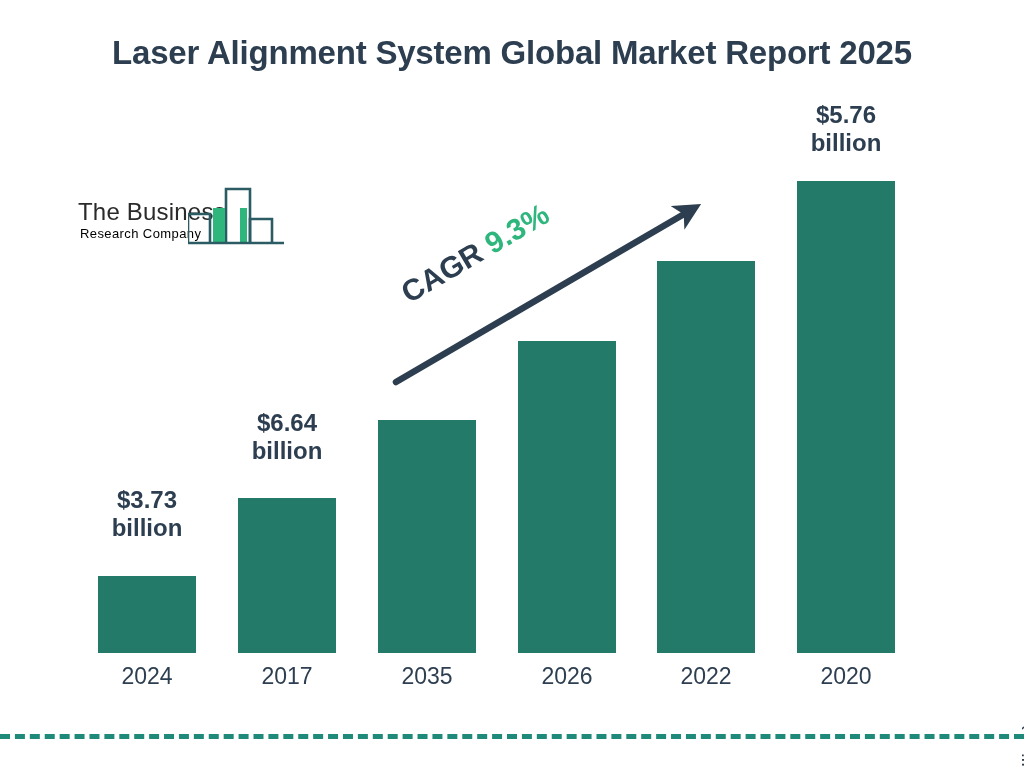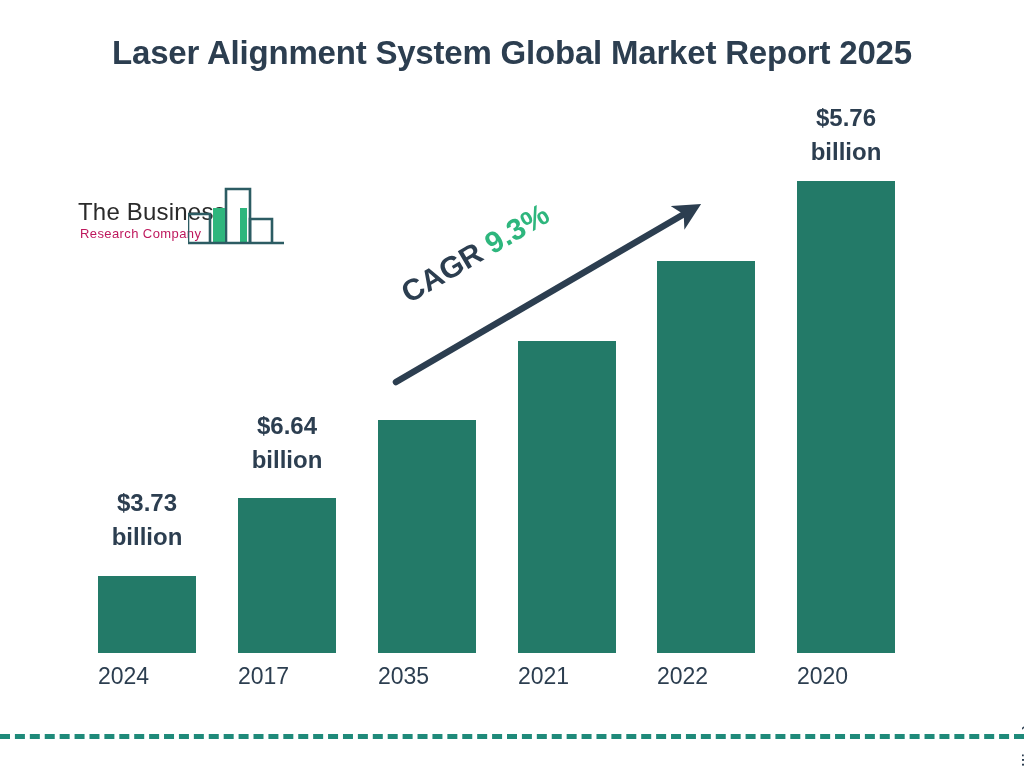--- a/index.html
+++ b/index.html
@@ -50,21 +50,21 @@
     color: #2a2a2a;
     letter-spacing: 0.2px;
     white-space: nowrap;
   }
   #logo-text-sub {
     position: absolute;
     left: 2px;
     top: 40px;
     font-size: 13px;
     font-weight: 400;
-    color: #be185d;
+    color: #000000;
     letter-spacing: 0.4px;
     white-space: nowrap;
   }
   #logo-graphic {
     position: absolute;
     left: 110px;
     top: 0px;
   }
 
   
@@ -78,29 +78,29 @@
 
   .bar {
     position: absolute;
     background: #237a68;
   }
 
   .bar-label {
     position: absolute;
     text-align: center;
     font-size: 24px;
-    line-height: 34px;
+    line-height: 28px;
     font-weight: bold;
     color: #2c3e50;
     white-space: pre-line;
   }
 
   .x-tick {
     position: absolute;
-    text-align: left;
+    text-align: center;
     font-size: 23px;
     color: #2c3e50;
     font-weight: 400;
   }
 
   
   #y-axis-title {
     position: absolute;
     right: 6px;
     top: 296px;
@@ -183,21 +183,21 @@
     <div class="bar-label" style="left:78px; top:486px; width:138px;">$3.73
 billion</div>
     <div class="bar-label" style="left:218px; top:409px; width:138px;">$6.64
 billion</div>
     <div class="bar-label" style="left:777px; top:101px; width:138px;">$5.76
 billion</div>
 
     <div class="x-tick" style="left:98px;  top:663px; width:98px;">2024</div>
     <div class="x-tick" style="left:238px; top:663px; width:98px;">2017</div>
     <div class="x-tick" style="left:378px; top:663px; width:98px;">2035</div>
-    <div class="x-tick" style="left:518px; top:663px; width:98px;">2021</div>
+    <div class="x-tick" style="left:518px; top:663px; width:98px;">2026</div>
     <div class="x-tick" style="left:657px; top:663px; width:98px;">2022</div>
     <div class="x-tick" style="left:797px; top:663px; width:98px;">2020</div>
 
     <div id="y-axis-title">Market Size (in USD billion)</div>
 
     <svg id="cagr-arrow" viewBox="0 0 1024 768">
       <defs>
         <marker id="arrowhead" markerWidth="4.2" markerHeight="4.2" refX="2.4" refY="2.1" orient="auto">
           <path d="M0,0 L4.2,2.1 L0,4.2 L1.1,2.1 Z" fill="#2c3e50"></path>
         </marker>

